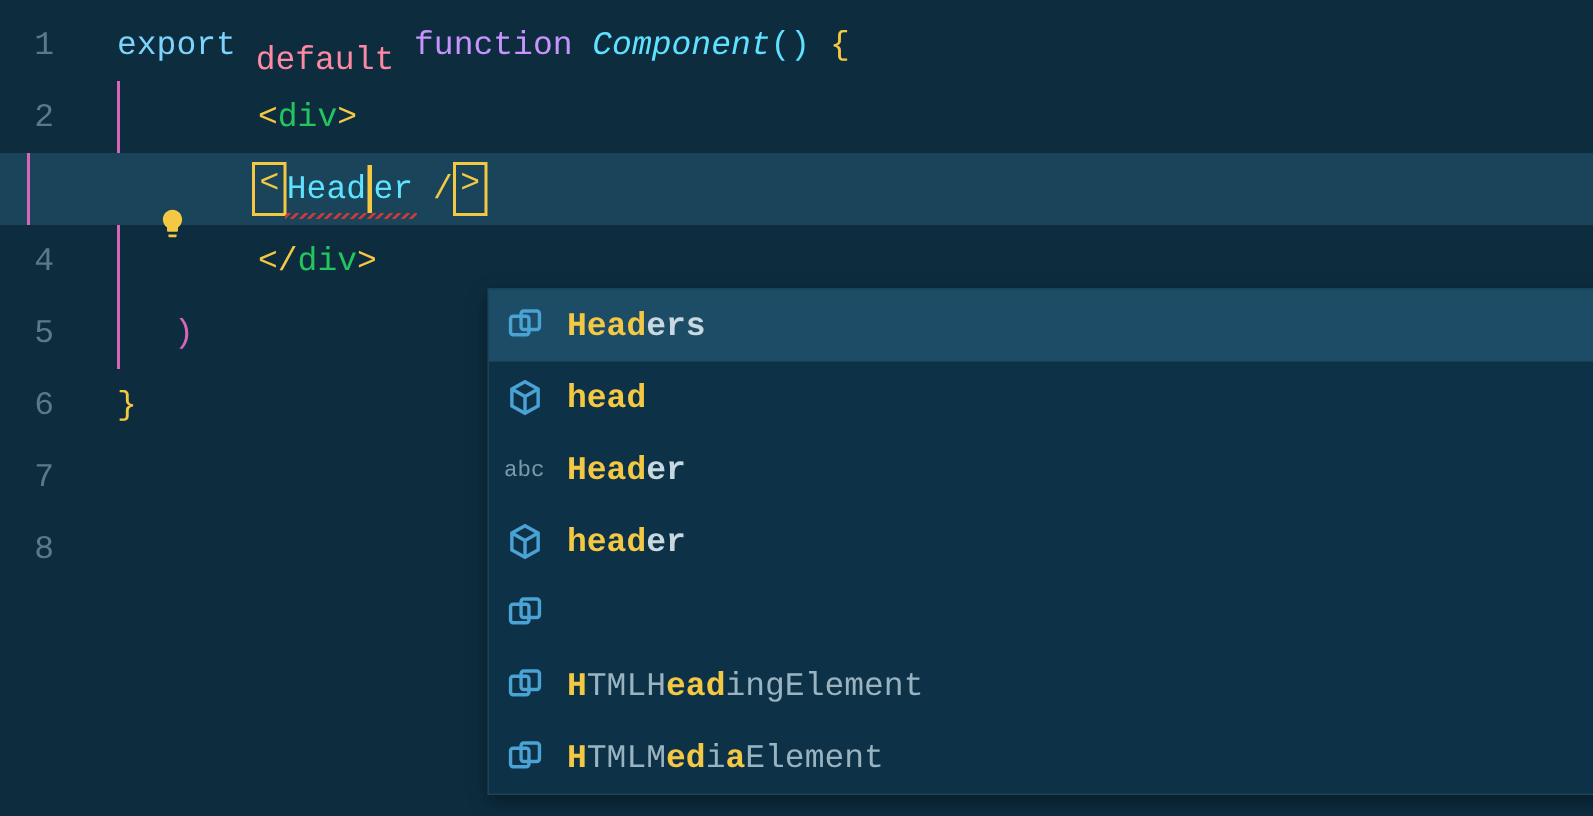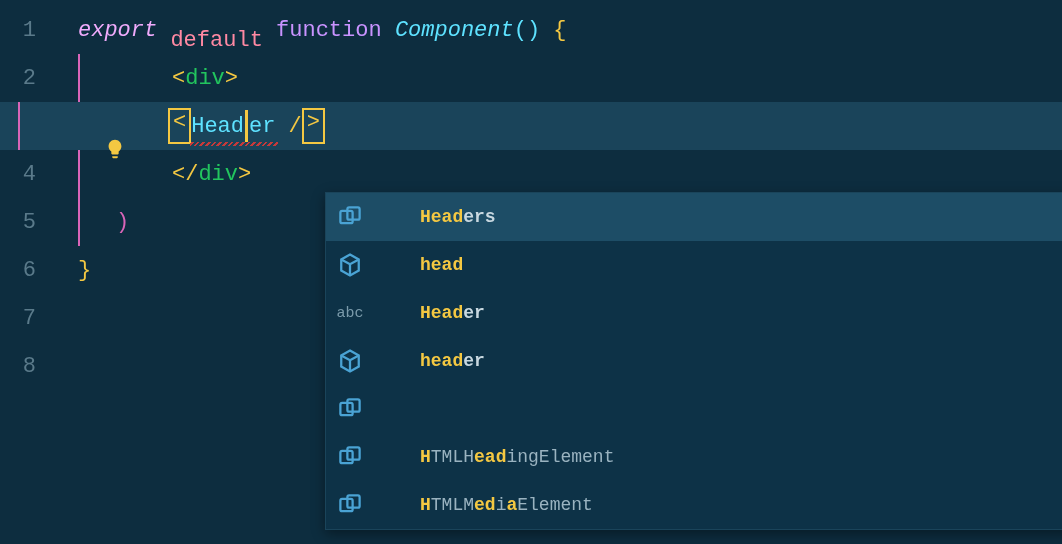--- a/index.html
+++ b/index.html
@@ -47,21 +47,21 @@
       height: 48px;
       display: flex;
       align-items: center;
       white-space: pre;
       position: relative;
     }
     .active-line {
       background: #1a445a;
     }
     
-    .kw-export { color: #f0abfc; font-style: italic; }
+    .kw-export { color: #7dd3fc; }
     .kw-default { color: #ff89a3; margin-top: 20px; }
     .kw-function { color: #c993ff; }
     .kw-return { color: #f8a04f; }
     .fn-name { color: #5ee2ff; font-style: italic; }
     .punct { color: #f4c842; }
     .paren { color: #d965b8; }
     .bracket { color: #5ee2ff; }
     .tag-bracket { color: #f4c842; }
     .tag-name { color: #22c55e; }
     .component-name { color: #5ee2ff; }
@@ -145,36 +145,35 @@
       gap: 14px;
     }
     .ac-item.selected {
       background: #1d4d66;
     }
     .ac-icon {
       width: 28px;
       height: 28px;
       display: flex;
       align-items: center;
-      justify-content: center;
+      justify-content: flex-start;
       flex-shrink: 0;
     }
     .ac-icon svg {
       width: 100%;
       height: 100%;
     }
     .ac-icon.abc {
       font-size: 15px;
       color: #7a9aaa;
       font-style: normal;
     }
     .ac-label {
-      font-size: 18px;
+      font-size: 22px;
       color: #9ab3c0;
-      margin-left: 42px;
     }
     .ac-label .match {
       color: #f4c842;
       font-weight: bold;
     }
     .ac-label .bold {
       font-weight: bold;
       color: #c8d8e0;
     }
   </style>

